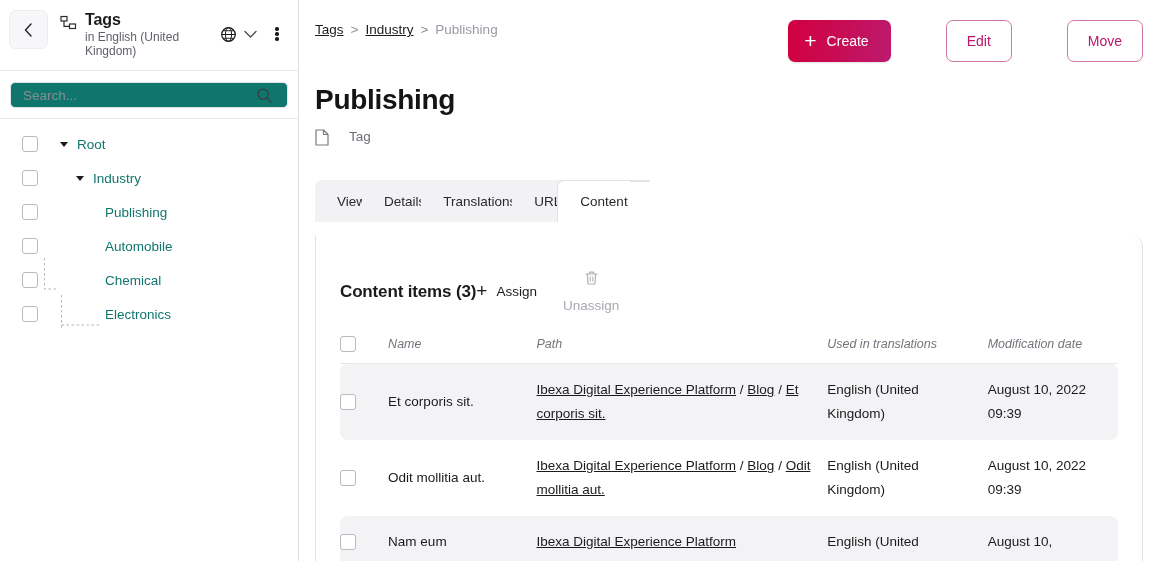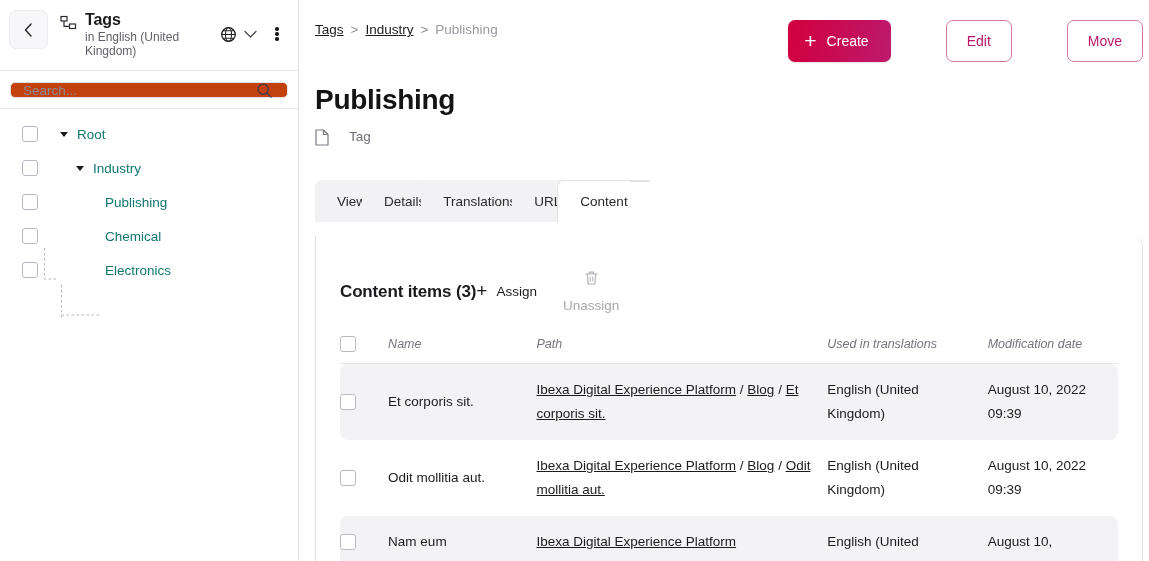--- a/index.html
+++ b/index.html
@@ -57,22 +57,22 @@
   }
   .globe-btn { width: 20px; height: 20px; }
   .chev-btn { width: 20px; height: 20px; }
   .kebab-btn { width: 22px; height: 22px; margin-left: 4px; }
   .kebab-dot { width: 3.4px; height: 3.4px; border-radius: 50%; background: #1b1b1d; display:block; margin: 1.6px auto; }
 
   .sb-sep { height: 1px; background: #e8e8ec; margin: 0; }
 
   .search-wrap { padding: 11px 10px 10px 10px; }
   .search-box {
-    height: 16px; border: 1px solid #e3e3e7; border-radius: 5px;
-    background: #c2410c;
+    height: 26px; border: 1px solid #e3e3e7; border-radius: 5px;
+    background: #0f766e;
     display: flex; align-items: center;
     padding: 0 14px 0 12px;
   }
   .search-box input {
     flex: 1 1 auto; border: 0; outline: none;
     font-family: inherit; font-size: 13.5px; color: #1b1b1d;
     background: transparent;
   }
   .search-box input::placeholder { color: #8b8b94; }
   .search-ico { flex: 0 0 18px; display:flex; align-items:center; justify-content:center; cursor:pointer; }
@@ -309,20 +309,24 @@
         <span class="tcb"></span>
         <span class="caret"></span>
         <span class="tlabel">Industry</span>
       </div>
 
       <div class="tnode lv-leaf">
         <span class="tcb"></span>
         <span class="tlabel">Publishing</span>
       </div>
 
+      <div class="tnode lv-leaf">
+        <span class="tcb"></span>
+        <span class="tlabel">Automobile</span>
+      </div>
 
       <div class="tnode lv-leaf">
         <span class="tcb"></span>
         <span class="tlabel">Chemical</span>
       </div>
 
       <div class="tnode lv-leaf">
         <span class="tcb"></span>
         <span class="tlabel">Electronics</span>
       </div>

